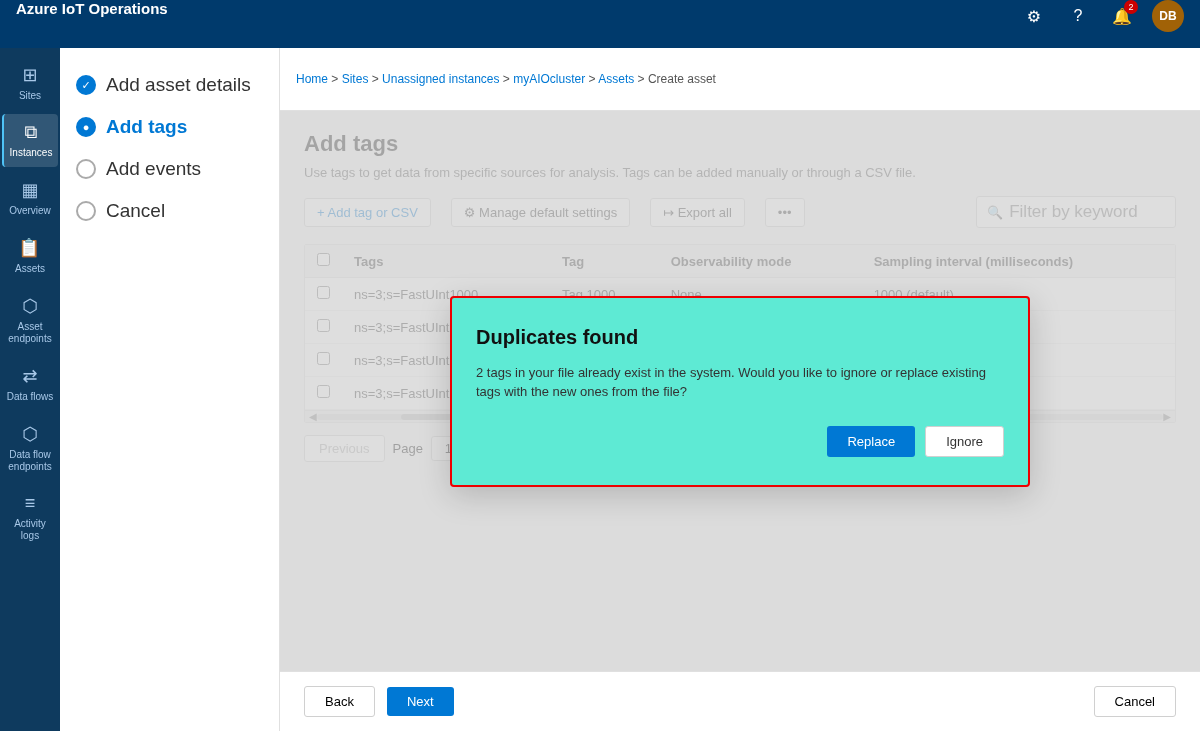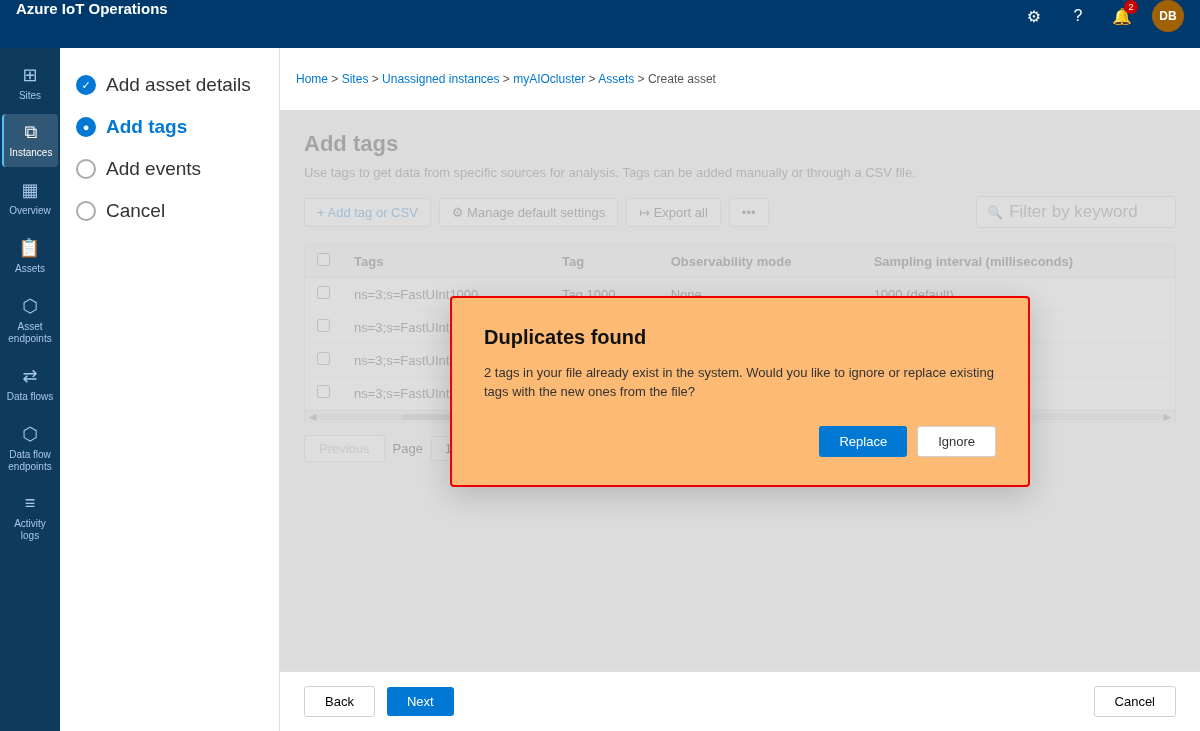--- a/index.html
+++ b/index.html
@@ -175,21 +175,21 @@
     .page-subtitle {
       font-size: 13px;
       color: #555;
       margin-bottom: 16px;
     }
 
     
     .toolbar {
       display: flex;
       align-items: center;
-      gap: 8px;
+      gap: 20px;
       margin-bottom: 16px;
       flex-wrap: wrap;
     }
     .toolbar-btn {
       display: flex;
       align-items: center;
       gap: 5px;
       padding: 6px 12px;
       background: white;
       border: 1px solid #d0d0d0;
@@ -340,23 +340,23 @@
     .modal-overlay {
       position: absolute;
       top: 0; left: 0; right: 0; bottom: 0;
       background: rgba(180,180,180,0.4);
       display: flex;
       align-items: center;
       justify-content: center;
       z-index: 100;
     }
     .modal {
-      background: #fdba74;
+      background: #5eead4;
       border-radius: 4px;
-      padding: 28px 32px;
+      padding: 28px 24px;
       width: 580px;
       box-shadow: 0 8px 32px rgba(0,0,0,0.18);
       border: 2px solid #e00;
     }
     .modal-title {
       font-size: 20px;
       font-weight: 600;
       color: #111;
       margin-bottom: 14px;
     }

